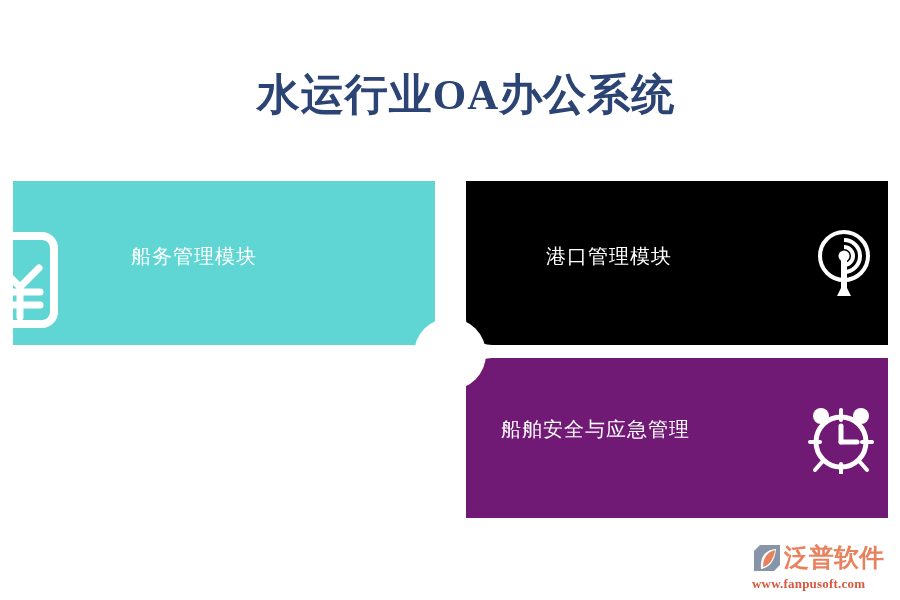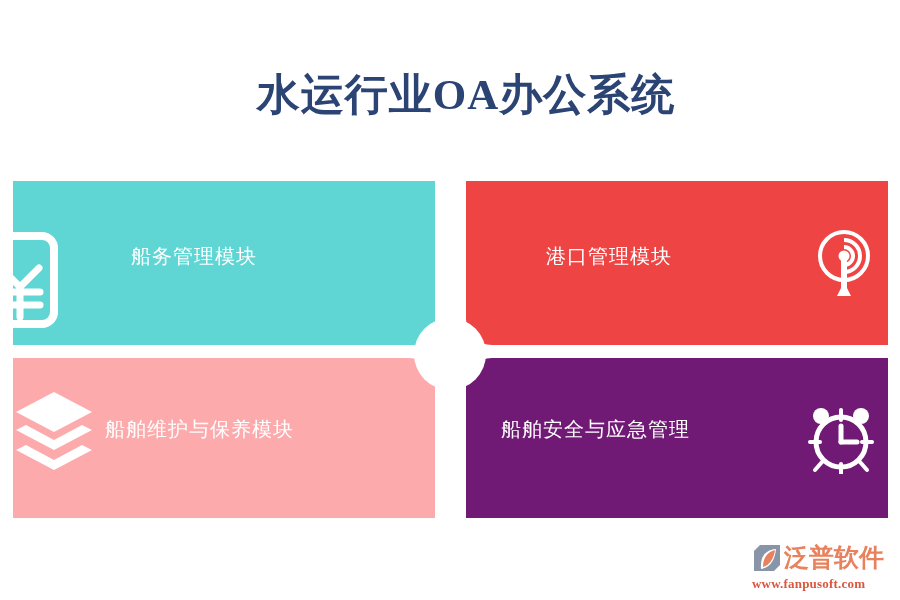--- a/index.html
+++ b/index.html
@@ -61,21 +61,21 @@
     left: 118px;
     top: 62px;
   }
 
   
   #card-port {
     left: 466px;
     top: 181px;
     width: 422px;
     height: 164px;
-    background: #ef4444;
+    background: #000000;
     border-bottom-left-radius: 26px;
   }
   #card-port .card-label {
     left: 80px;
     top: 62px;
   }
 
   
   #card-maintenance {
     left: 13px;
@@ -192,23 +192,20 @@
   <div class="title">水运行业OA办公系统</div>
 
   <div class="card" id="card-shipping">
     <div class="card-label">船务管理模块</div>
   </div>
 
   <div class="card" id="card-port">
     <div class="card-label">港口管理模块</div>
   </div>
 
-  <div class="card" id="card-maintenance">
-    <div class="card-label">船舶维护与保养模块</div>
-  </div>
 
   <div class="card" id="card-safety">
     <div class="card-label">船舶安全与应急管理</div>
   </div>
 
   <div class="center-circle"></div>
 
   <div class="icon" id="icon-yuan-document">
     <svg viewBox="0 0 76 96" width="76" height="96" xmlns="http://www.w3.org/2000/svg">
       <rect x="4" y="4" width="68" height="88" rx="12" ry="12" fill="none" stroke="#ffffff" stroke-width="8"></rect>

